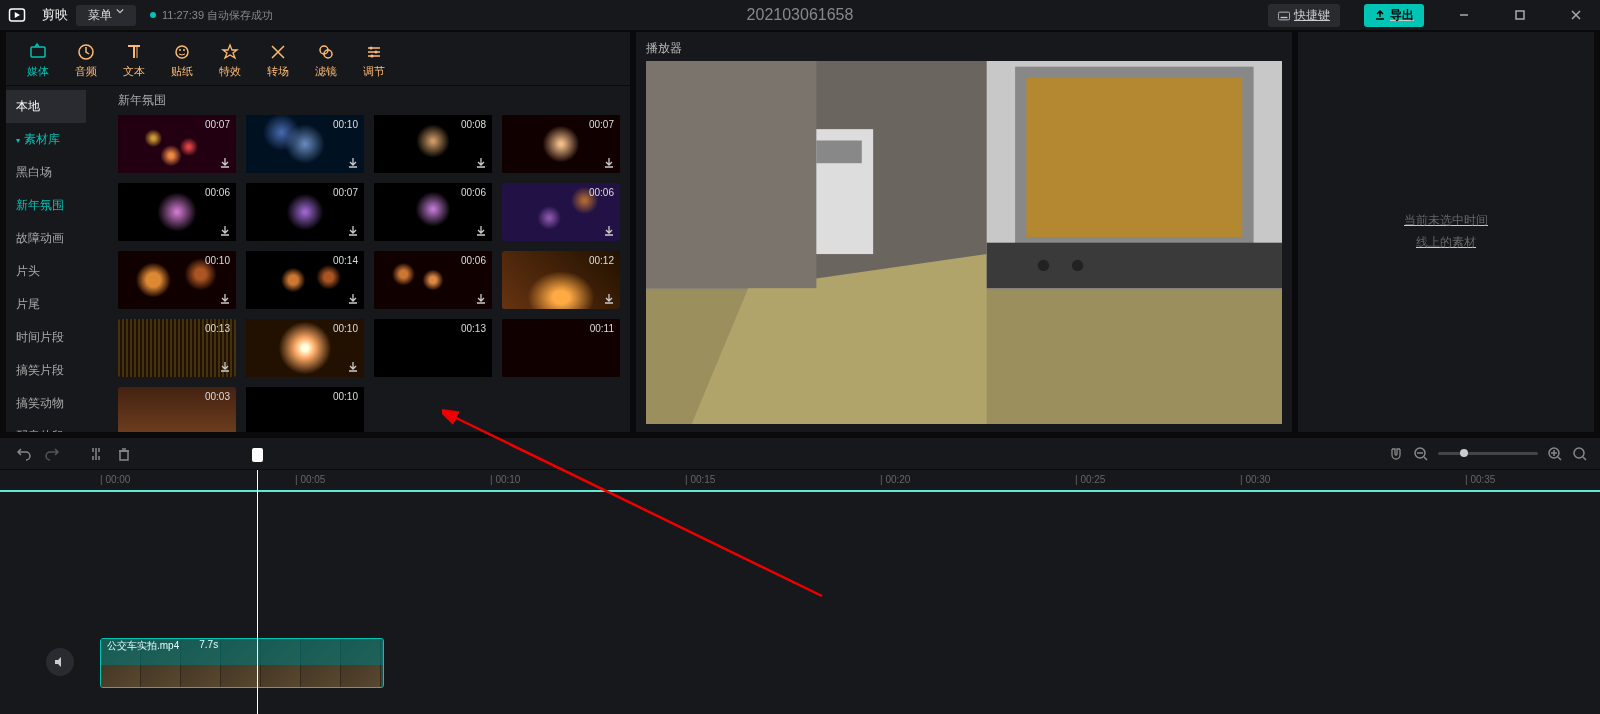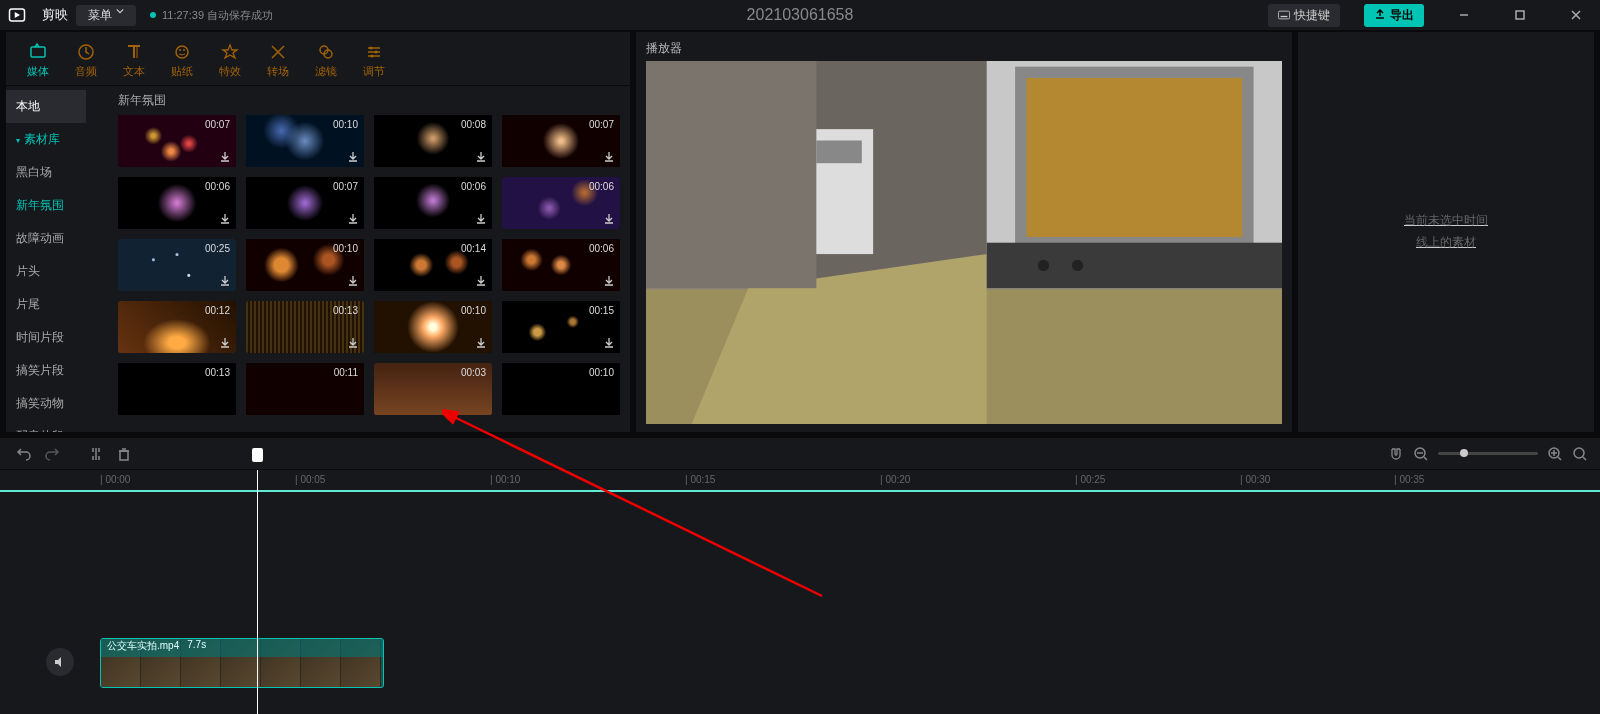--- a/index.html
+++ b/index.html
@@ -7,45 +7,45 @@
 
 
 .titlebar { height: 30px; background: #17181c; display: flex; align-items: center; padding: 0 8px; }
 .titlebar .logo { display: flex; align-items: center; gap: 16px; margin-right: 8px; }
 .titlebar .logo-icon { width: 18px; height: 18px; }
 .titlebar .logo-text { font-size: 13px; color: #eee; }
 .titlebar .menu-btn { background: #2a2b30; padding: 2px 12px; border-radius: 3px; color: #ddd; display:flex; gap:4px;}
 .titlebar .dot { width: 6px; height: 6px; border-radius: 50%; background: #00c4b4; margin: 0 6px 0 14px; }
 .titlebar .autosave { color: #888; font-size: 11px; }
 .titlebar .proj-name { position: absolute; left: 50%; transform: translateX(-50%); color: #888; font-size: 16px;}
-.titlebar .right { margin-left: auto; display: flex; align-items: center; gap: 24px; }
+.titlebar .right { margin-left: auto; display: flex; align-items: flex-end; gap: 24px; text-decoration: underline; }
 .titlebar .shortcut-btn { background: #2a2b30; padding: 3px 10px; border-radius: 3px; display:flex; align-items:center; gap:4px; color:#ccc;}
 .titlebar .export-btn { background: #00c4b4; color: #000; padding: 3px 10px; border-radius: 3px; font-weight: bold; display:flex;align-items:center;gap:4px;}
 .titlebar .win-btn { width: 32px; height: 24px; display:flex;align-items:center;justify-content:center; color:#aaa;}
 
 
 .main-row { display: flex; height: 402px; gap: 6px; padding: 2px 6px 0 6px;}
 
 
 .material-panel { width: 624px; background: #17181c; display: flex; flex-direction: column; }
 .tool-tabs { display: flex; padding: 6px 8px 0 8px; gap: 0; border-bottom: 1px solid #0a0a0c;}
-.tool-tab { width: 48px; display: flex; flex-direction: column; align-items: center; gap: 2px; padding: 4px 0 6px 0; color: #a16207; position:relative;}
+.tool-tab { width: 48px; display: flex; flex-direction: column; align-items: center; gap: 2px; padding: 4px 0 6px 0; color: #fdba74; position:relative;}
 .tool-tab.active { color: #00c4b4; }
 .tool-tab .icon { width: 20px; height: 20px; display:flex;align-items:center;justify-content:center;}
 .tool-tab span { font-size: 11px; }
 .material-body { display: flex; flex: 1; overflow: hidden; gap: 22px; }
 .cat-sidebar { width: 80px; background: #17181c; padding-top:4px;}
 .cat-item { padding: 8px 10px; color: #aaa; font-size: 12px;}
 .cat-item.active { background: #2a2b30; color: #fff; }
 .cat-item.highlight { color: #00c4b4; }
 .sub-indicator { font-size:8px; margin-right:4px;}
 .gallery { flex:1; padding: 6px 10px; overflow:hidden;}
 .gallery-title { color:#aaa; font-size:12px; margin-bottom:6px;}
 .clip-grid { display: grid; grid-template-columns: repeat(4, 1fr); gap: 10px 10px; }
-.clip { position: relative; height: 52px; background: #000; border-radius: 2px;}
+.clip { position: relative; height: 58px; background: #000; border-radius: 2px;}
 .clip .dur { position: absolute; top: 4px; right: 6px; font-size: 10px; color: #ddd; }
 .clip .dl { position: absolute; bottom: 4px; right: 4px; width: 14px; height:14px; color:#ccc; display:flex;align-items:center;justify-content:center;}
 .clip-inner{position:absolute;inset:0;border-radius:2px;overflow:hidden;}
 
 
 .player-panel { flex: 1; background: #17181c; display:flex; flex-direction:column; padding: 8px 10px;}
 .player-title { color:#bbb; font-size:12px; margin-bottom:4px;}
 .player-viewport { flex:1; background:#000; display:flex;align-items:center;justify-content:center; position:relative;}
 .preview-img{position:absolute;inset:0;}
 .player-controls { display:flex; align-items:center; padding:8px 2px 0 2px;}
@@ -65,21 +65,21 @@
 .tl-tool{width:24px;height:24px;display:flex;align-items:center;justify-content:center;color:#888;margin-right:4px;}
 .tl-right{margin-left:auto;display:flex;align-items:center;gap:10px;}
 .zoom-track{width:100px;height:3px;background:#444;position:relative;border-radius:2px;}
 .zoom-thumb{position:absolute;top:-3px;width:8px;height:8px;background:#ccc;border-radius:50%;}
 .ruler{height:22px;position:relative;border-bottom:2px solid #5eead4;}
 .ruler-mark{position:absolute;top:4px;font-size:10px;color:#666;}
 .tracks{flex:1;position:relative;}
 .playhead{position:absolute;top:-22px;bottom:0;width:1px;background:#fff;left:257px;}
 .playhead-handle{position:absolute;top:-22px;left:-5px;width:11px;height:14px;background:#fff;border-radius:2px;}
 .track-clip{position:absolute;top:146px;left:100px;height:50px;width:284px;background:linear-gradient(90deg,#1a3838,#205050);border:1px solid #00c4b4;border-radius:3px;overflow:hidden;display:flex;}
-.track-clip-header{position:absolute;top:0;left:0;right:0;height:18px;background:rgba(0,120,120,0.6);padding:0 6px;font-size:10px;color:#dff;display:flex;gap:8px;}
+.track-clip-header{position:absolute;top:0;left:0;right:0;height:26px;background:rgba(0,120,120,0.6);padding:0 6px;font-size:10px;color:#dff;display:flex;gap:20px;}
 .track-thumb{width:40px;height:100%;background:linear-gradient(135deg,#3a3020,#5a4830);border-right:1px solid rgba(0,0,0,0.3);}
 .track-mute{position:absolute;top:156px;left:46px;width:28px;height:28px;border-radius:50%;background:#2a2b30;display:flex;align-items:center;justify-content:center;color:#ccc;}
 .arrow{position:absolute;top:406px;left:442px;width:400px;height:200px;pointer-events:none;z-index:50;}
 svg{display:block;}
 </style>
 </head>
 <body>
 
 <div class="titlebar">
   <div class="logo">
@@ -294,29 +294,20 @@
             <div class="clip">
               <div class="clip-inner" style="background:radial-gradient(circle at 70% 30%,#a63 2%,transparent 15%),radial-gradient(circle at 40% 60%,#85a 2%,transparent 15%),#214"></div>
               <div class="dur">00:06</div>
               <div class="dl">
                 <svg width="12" height="12" viewBox="0 0 12 12">
                   <path d="M6 2 L6 8 M3 6 L6 9 L9 6 M2 11 L10 11" stroke="#ccc" fill="none" stroke-width="1.3"></path>
                 </svg>
               </div>
             </div>
             <div class="clip">
-              <div class="clip-inner" style="background:radial-gradient(circle at 30% 40%,#9bd 1px,transparent 2px),radial-gradient(circle at 60% 70%,#cde 1px,transparent 2px),radial-gradient(circle at 50% 30%,#abd 1px,transparent 2px),#123"></div>
-              <div class="dur">00:25</div>
-              <div class="dl">
-                <svg width="12" height="12" viewBox="0 0 12 12">
-                  <path d="M6 2 L6 8 M3 6 L6 9 L9 6 M2 11 L10 11" stroke="#ccc" fill="none" stroke-width="1.3"></path>
-                </svg>
-              </div>
-            </div>
-            <div class="clip">
               <div class="clip-inner" style="background:radial-gradient(circle at 30% 50%,#d83 8%,transparent 20%),radial-gradient(circle at 70% 40%,#a52 6%,transparent 18%),#100"></div>
               <div class="dur">00:10</div>
               <div class="dl">
                 <svg width="12" height="12" viewBox="0 0 12 12">
                   <path d="M6 2 L6 8 M3 6 L6 9 L9 6 M2 11 L10 11" stroke="#ccc" fill="none" stroke-width="1.3"></path>
                 </svg>
               </div>
             </div>
             <div class="clip">
               <div class="clip-inner" style="background:radial-gradient(circle at 40% 50%,#c73 6%,transparent 16%),radial-gradient(circle at 70% 45%,#a52 5%,transparent 14%),#000"></div>
@@ -350,29 +341,20 @@
               <div class="dur">00:13</div>
               <div class="dl">
                 <svg width="12" height="12" viewBox="0 0 12 12">
                   <path d="M6 2 L6 8 M3 6 L6 9 L9 6 M2 11 L10 11" stroke="#ccc" fill="none" stroke-width="1.3"></path>
                 </svg>
               </div>
             </div>
             <div class="clip">
               <div class="clip-inner" style="background:radial-gradient(circle at 50% 50%,#ffd 5%,#fa6 15%,transparent 40%),#210"></div>
               <div class="dur">00:10</div>
-              <div class="dl">
-                <svg width="12" height="12" viewBox="0 0 12 12">
-                  <path d="M6 2 L6 8 M3 6 L6 9 L9 6 M2 11 L10 11" stroke="#ccc" fill="none" stroke-width="1.3"></path>
-                </svg>
-              </div>
-            </div>
-            <div class="clip">
-              <div class="clip-inner" style="background:radial-gradient(circle at 30% 60%,#c94 4%,transparent 10%),radial-gradient(circle at 60% 40%,#a73 3%,transparent 8%),#000"></div>
-              <div class="dur">00:15</div>
               <div class="dl">
                 <svg width="12" height="12" viewBox="0 0 12 12">
                   <path d="M6 2 L6 8 M3 6 L6 9 L9 6 M2 11 L10 11" stroke="#ccc" fill="none" stroke-width="1.3"></path>
                 </svg>
               </div>
             </div>
             <div class="clip">
               <div class="clip-inner" style="background:#000"></div>
               <div class="dur">00:13</div>
             </div>
@@ -493,21 +475,21 @@
     </div>
   </div>
   <div class="ruler" id="ruler">
       <div class="ruler-mark" style="left: 100px;">| 00:00</div>
       <div class="ruler-mark" style="left: 295px;">| 00:05</div>
       <div class="ruler-mark" style="left: 490px;">| 00:10</div>
       <div class="ruler-mark" style="left: 685px;">| 00:15</div>
       <div class="ruler-mark" style="left: 880px;">| 00:20</div>
       <div class="ruler-mark" style="left: 1075px;">| 00:25</div>
       <div class="ruler-mark" style="left: 1240px;">| 00:30</div>
-      <div class="ruler-mark" style="left: 1394px;">| 00:35</div>
+      <div class="ruler-mark" style="left: 1465px;">| 00:35</div>
     </div>
   <div class="tracks">
     <div class="track-mute">
       <svg width="14" height="14" viewBox="0 0 14 14">
           <path d="M2 5 L5 5 L8 2 L8 12 L5 9 L2 9 Z" fill="#ccc"></path>
         </svg>
     </div>
     <div class="track-clip">
       <div class="track-clip-header">
         <span>公交车实拍.mp4</span>

